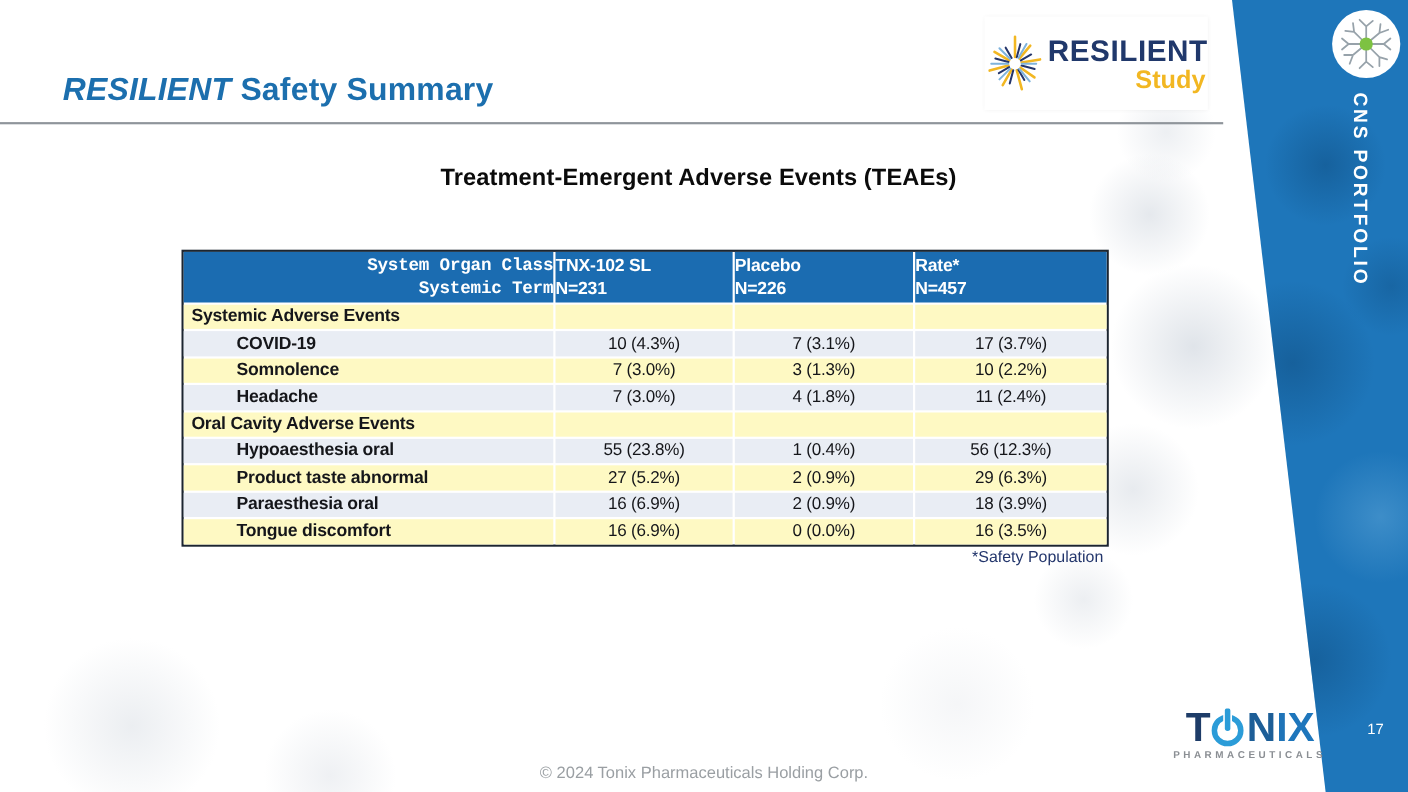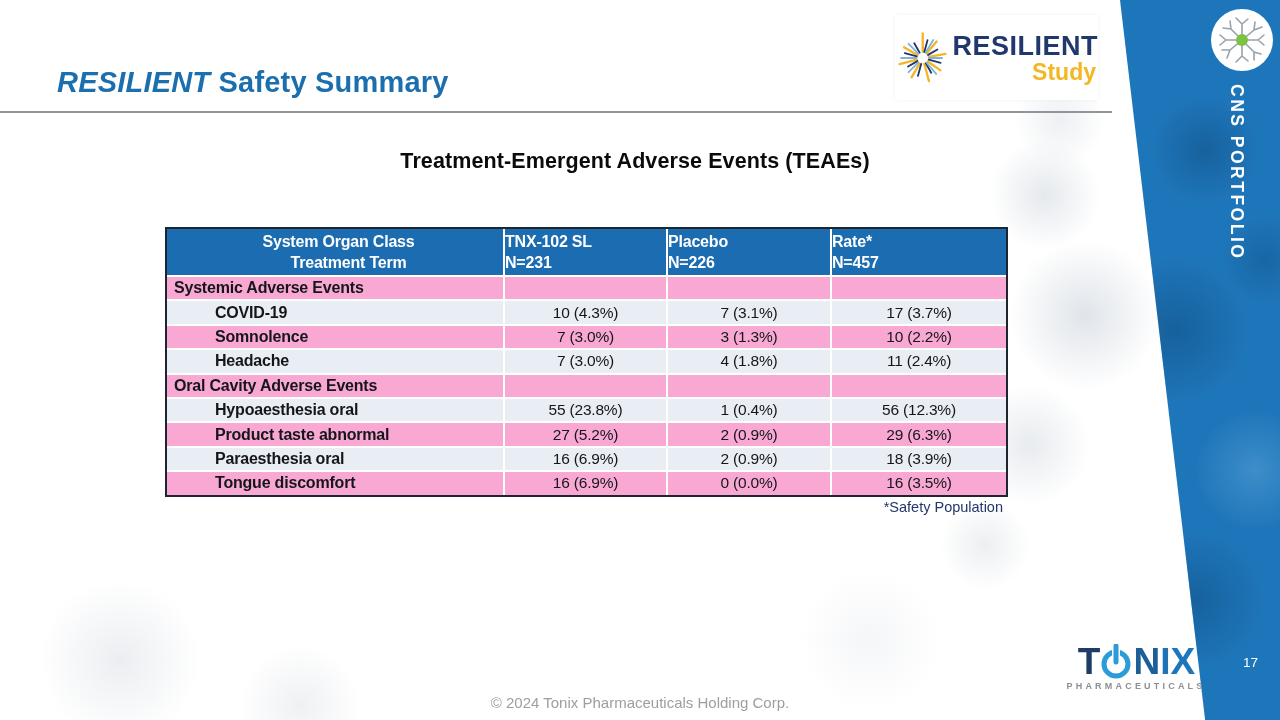--- a/index.html
+++ b/index.html
@@ -86,28 +86,28 @@
     grid-template-columns:336fr 161fr 162fr 174fr;
     gap:2px; background:#ffffff;
     border:2px solid #1C2530;
     letter-spacing:-0.2px;
   }
   .hcell {
     background:#1B6CB1; color:#ffffff; font-weight:bold; font-size:16px;
     height:46px; display:flex; flex-direction:column; justify-content:center;
     line-height:21px;
   }
-  .hcell.left { align-items:center; padding-left:7px; }
+  .hcell.left { align-items:flex-end; padding-left:7px;font-family:Liberation Mono, monospace; }
   .hcell.left .l2 { padding-left:20px; }
   .hcell.center { align-items:flex-start; text-align:center; }
   .cell {
     height:22.4px; display:flex; align-items:center;
     font-size:16px; color:#15161A;
   }
-  .cell.row-dark  { background:#f9a8d4; }
+  .cell.row-dark  { background:#fef9c3; }
   .cell.row-light { background:#E9EDF4; }
   .cell.section { font-weight:bold; padding-left:7px; }
   .cell.term    { font-weight:bold; padding-left:48px; }
   .cell.num     { justify-content:center; font-size:15.5px; font-weight:normal; }
 
   .footnote {
     position:absolute; left:160px; top:499px; width:843px;
     text-align:right; color:#23366C; font-size:14.5px;
   }
 
@@ -201,21 +201,21 @@
     </div>
   </div>
 
   <div class="table-title">
     <div>Treatment-Emergent Adverse Events (TEAEs)</div>
   </div>
 
   <div class="aetable">
     <div class="hcell left">
       <span class="l1">System Organ Class</span>
-      <span class="l2">Treatment Term</span>
+      <span class="l2">Systemic Term</span>
     </div>
     <div class="hcell center">
       <span>TNX-102 SL</span>
       <span>N=231</span>
     </div>
     <div class="hcell center">
       <span>Placebo</span>
       <span>N=226</span>
     </div>
     <div class="hcell center">

